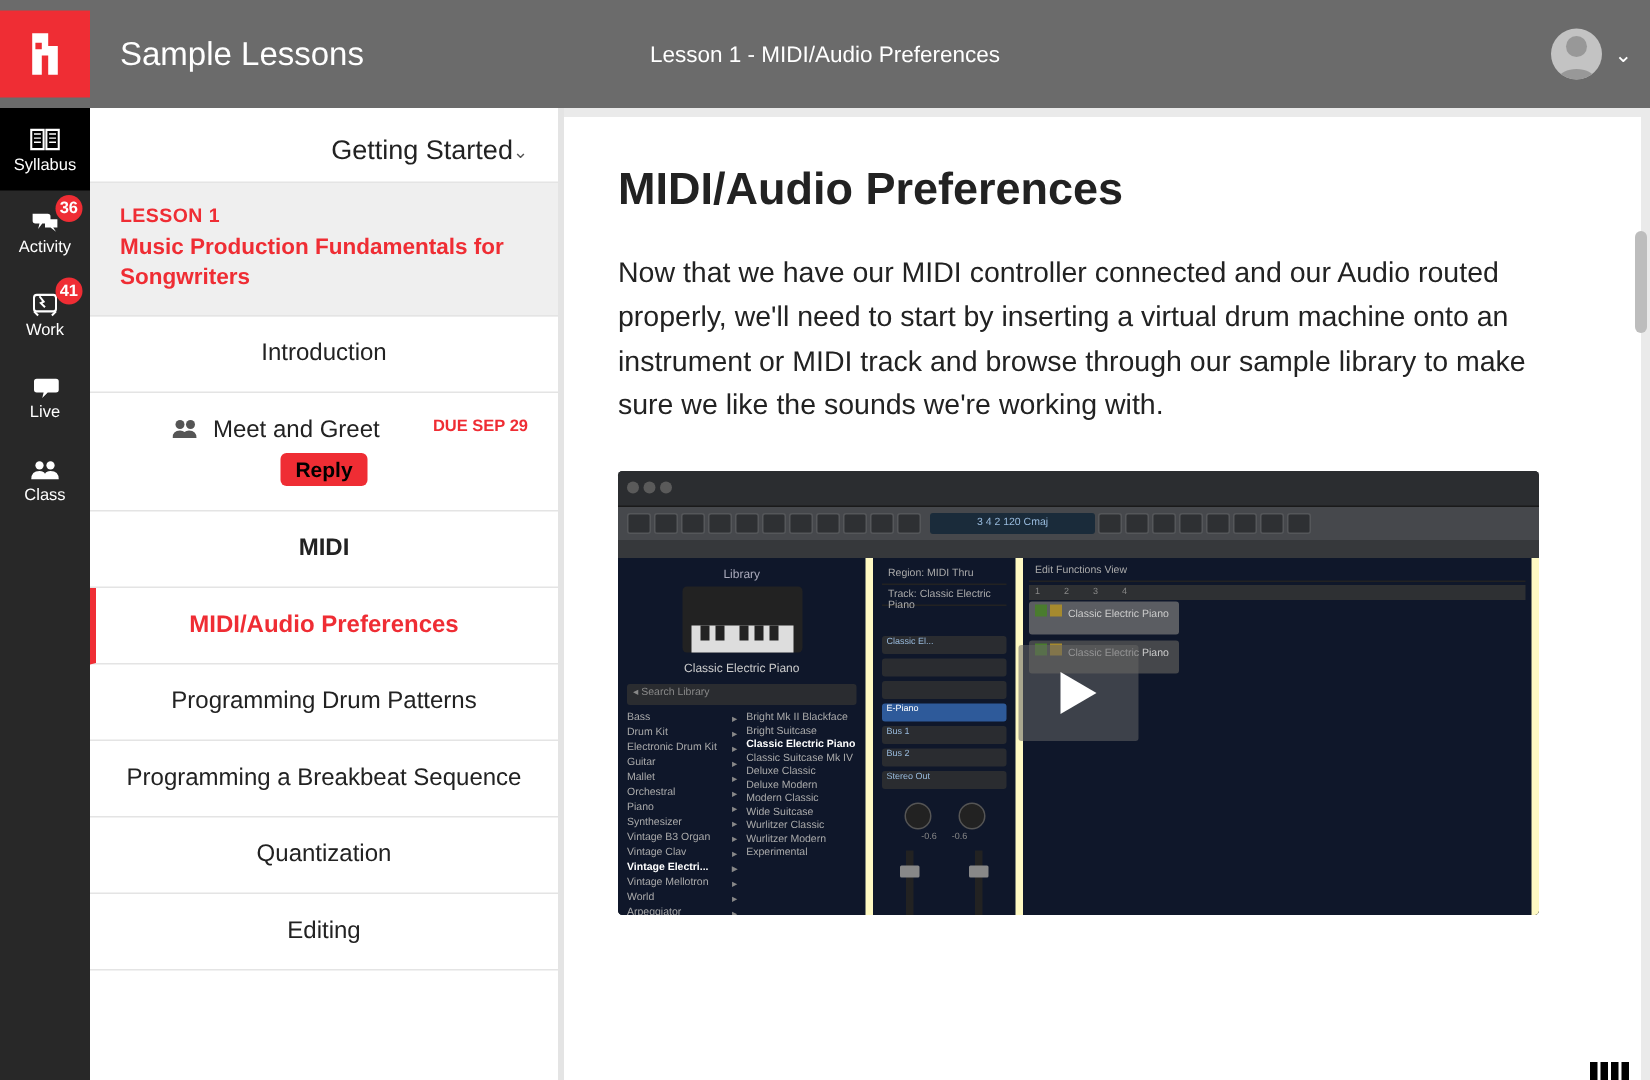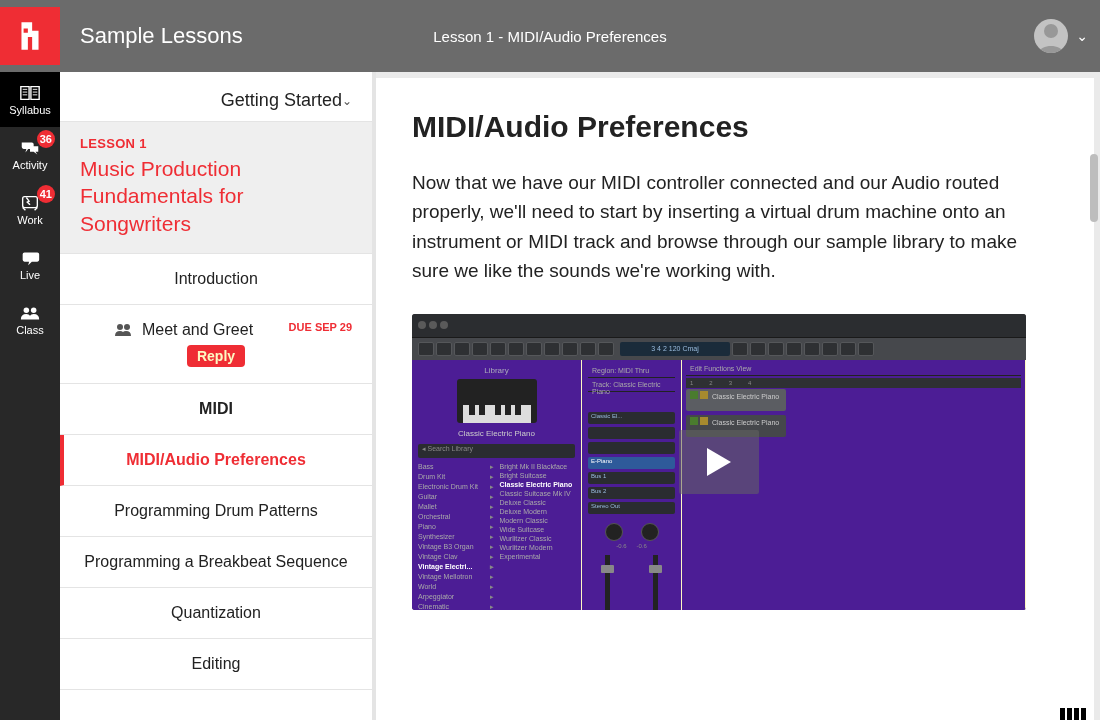--- a/index.html
+++ b/index.html
@@ -29,42 +29,42 @@
 .leftnav-item{position:relative;height:55px;display:flex;flex-direction:column;align-items:center;justify-content:center;color:#fff;font-size:11px;gap:2px;cursor:pointer;}
 .leftnav-item.active{background:var(--nav-dark);}
 .leftnav-item svg{width:22px;height:18px;fill:#fff;}
 .badge{position:absolute;top:3px;right:5px;min-width:18px;height:18px;border-radius:9px;background:var(--red);color:#fff;font-size:11px;display:flex;align-items:center;justify-content:center;padding:0 3px;font-weight:600;}
 
 .sidebar{width:316px;background:var(--sidebar-bg);border-right:4px solid var(--border);overflow-y:auto;}
 .section-head{display:flex;align-items:center;padding:18px 20px 10px;font-size:18px;color:var(--text);border-bottom:1px solid var(--border);justify-content:flex-end;cursor:pointer;}
 .section-head .chev2{font-size:12px;color:#555;}
 .lesson-block{background:#efefef;padding:14px 20px 16px;border-bottom:1px solid var(--border);}
 .lesson-eyebrow{color:var(--red);font-size:13px;font-weight:700;letter-spacing:0.3px;margin-bottom:4px;}
-.lesson-title{color:var(--red);font-size:21px;font-weight:400;line-height:1.3;}
+.lesson-title{color:var(--red);font-size:15px;font-weight:700;line-height:1.3;}
 .topic{padding:16px 20px;border-bottom:1px solid var(--border);font-size:16px;color:var(--text);cursor:pointer;position:relative;text-align:center;}
 .topic.bold{font-weight:700;}
 .topic.active{color:var(--red);border-left:4px solid var(--red);padding-left:16px;font-weight:700;}
 .topic .due{float:right;color:var(--red);font-size:11px;font-weight:700;}
-.reply-btn{display:inline-block;background:var(--red);color:#fef9c3;border-radius:4px;padding:3px 10px;font-size:14px;font-weight:600;margin-top:6px;}
+.reply-btn{display:inline-block;background:var(--red);color:#000000;border-radius:4px;padding:3px 10px;font-size:14px;font-weight:600;margin-top:6px;}
 .topic svg.people{width:18px;height:14px;fill:#555;vertical-align:-2px;margin-right:4px;}
 
 .main{flex:1;background:#fff;margin:6px 6px 0 0;padding:32px 36px 0;overflow-y:auto;position:relative;}
 .main h1{font-size:30px;font-weight:700;color:var(--text);margin:0 0 24px;}
 .main p{font-size:19px;line-height:1.55;color:var(--text);margin:0 0 28px;}
 
 .video{width:614px;height:296px;background:#36383b;border-radius:3px;position:relative;overflow:hidden;margin-bottom:20px;}
 .play{position:absolute;left:50%;top:50%;transform:translate(-50%,-50%);width:80px;height:64px;background:rgba(100,100,100,0.55);display:flex;align-items:center;justify-content:center;border-radius:2px;cursor:pointer;}
 .play svg{width:28px;height:32px;fill:#fff;}
 .daw-top{height:24px;background:#2b2d30;border-bottom:1px solid #1a1a1a;display:flex;align-items:center;gap:3px;padding:0 6px;}
 .circ{width:8px;height:8px;border-radius:50%;background:#5a5a5a;}
 .daw-toolbar{height:22px;background:#46484c;display:flex;align-items:center;padding:0 6px;gap:2px;}
 .tbtn{width:16px;height:14px;background:#2e3033;border:1px solid #55575a;border-radius:2px;}
 .lcd{width:110px;height:14px;background:#1a2b3a;border-radius:2px;margin-left:4px;color:#9bd;font-size:7px;display:flex;align-items:center;justify-content:center;}
 .daw-body{display:flex;height:250px;}
-.daw-col{background:#4c1d95;border-right:1px solid #fef9c3;}
+.daw-col{background:#0f172a;border-right:5px solid #fef9c3;margin-top:12px;}
 .libcol{width:170px;padding:6px;}
 .libhead{color:#aab;font-size:8px;text-align:center;margin-bottom:4px;}
 .piano{width:80px;height:44px;background:#222;border-radius:3px;margin:4px auto 6px;display:flex;align-items:flex-end;justify-content:center;}
 .keys{width:68px;height:18px;background:#ddd;position:relative;}
 .blk{position:absolute;top:0;width:6px;height:10px;background:#222;}
 .lbl{color:#ccc;font-size:8px;text-align:center;margin-bottom:6px;}
 .search{height:14px;background:#2a2c30;border-radius:2px;margin-bottom:4px;color:#888;font-size:7px;padding:1px 4px;}
 .lists{display:flex;gap:6px;}
 .listc{flex:1;}
 .li{color:#aaa;font-size:7px;padding:1px 0;display:flex;justify-content:space-between;}

